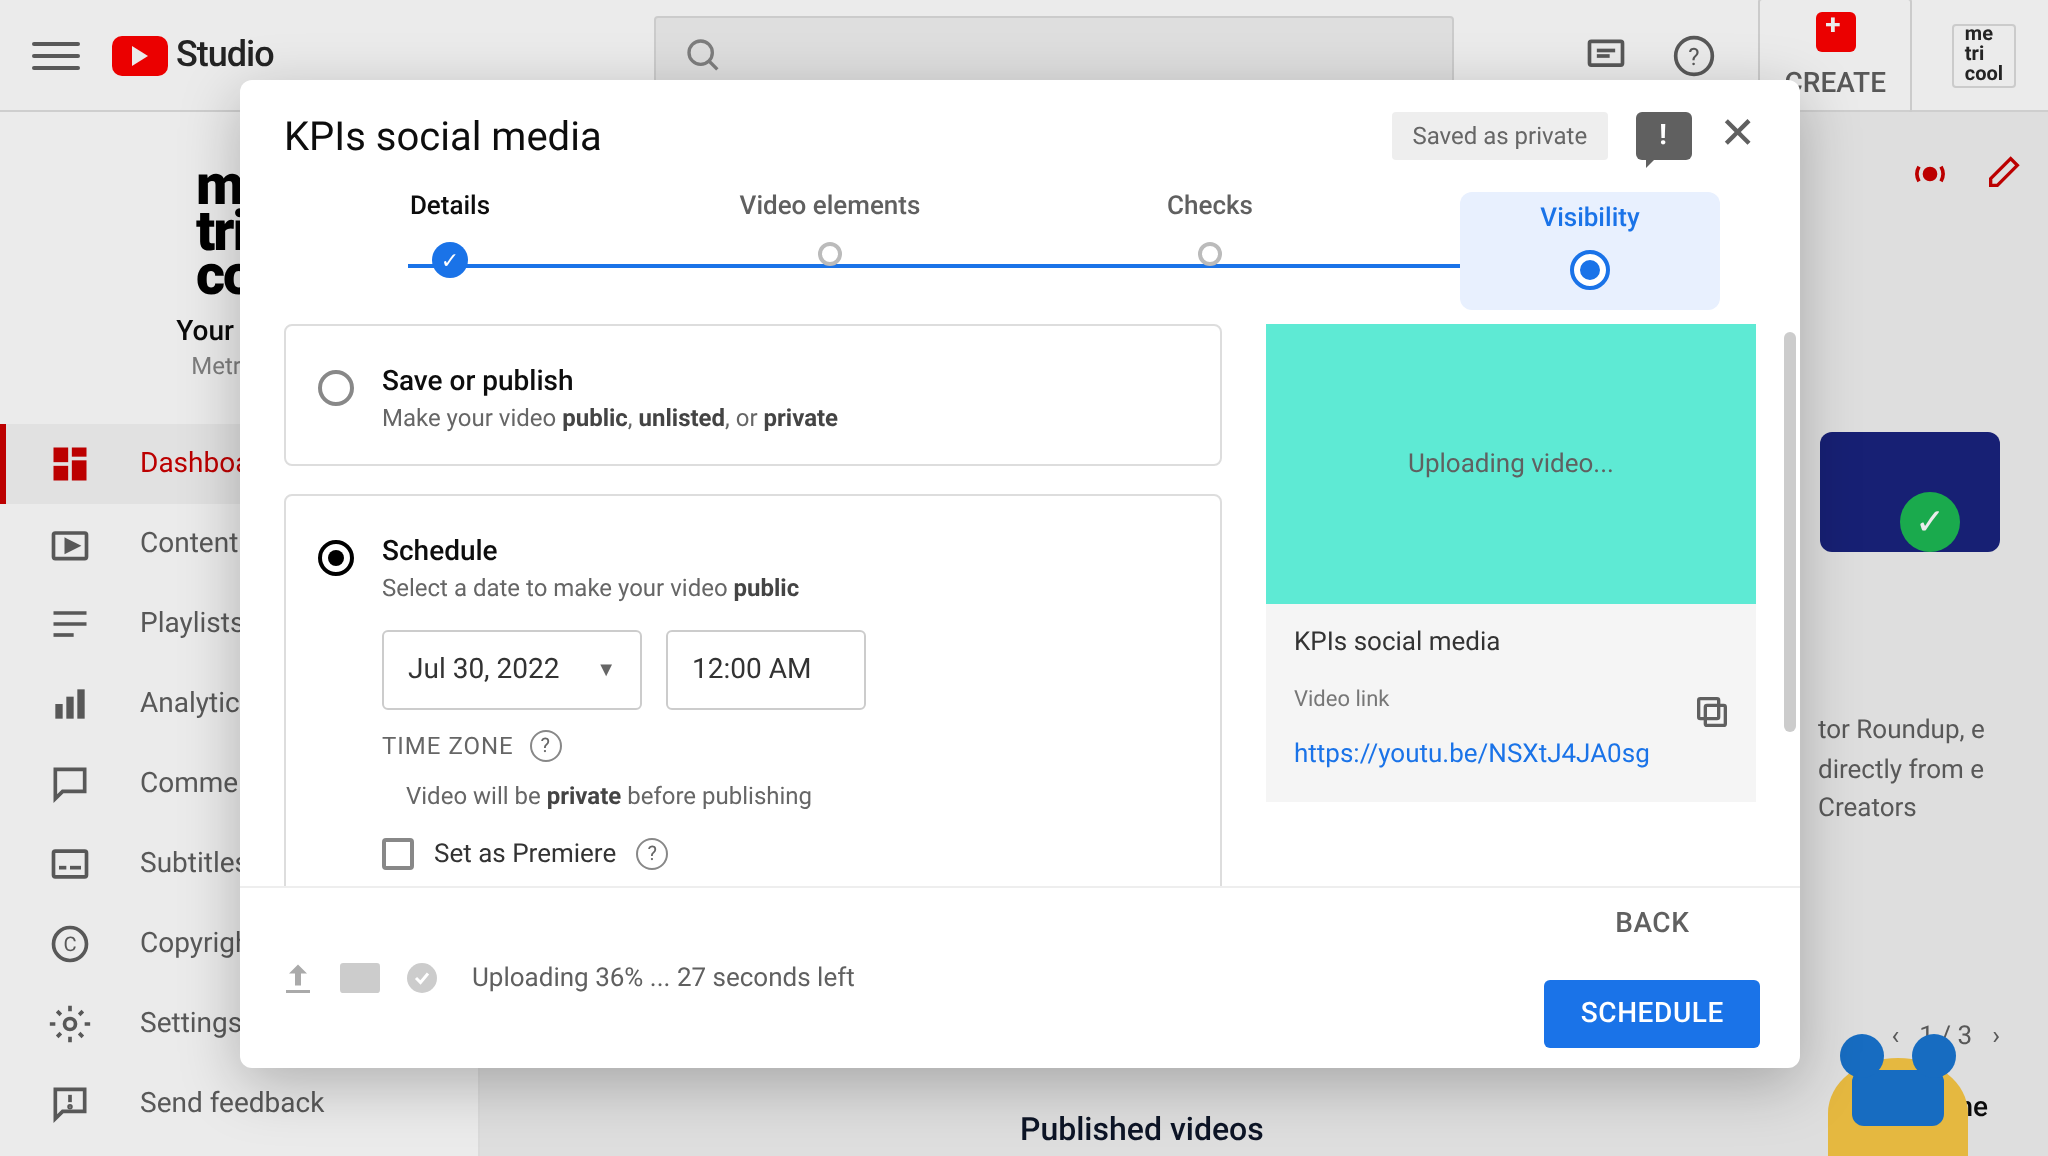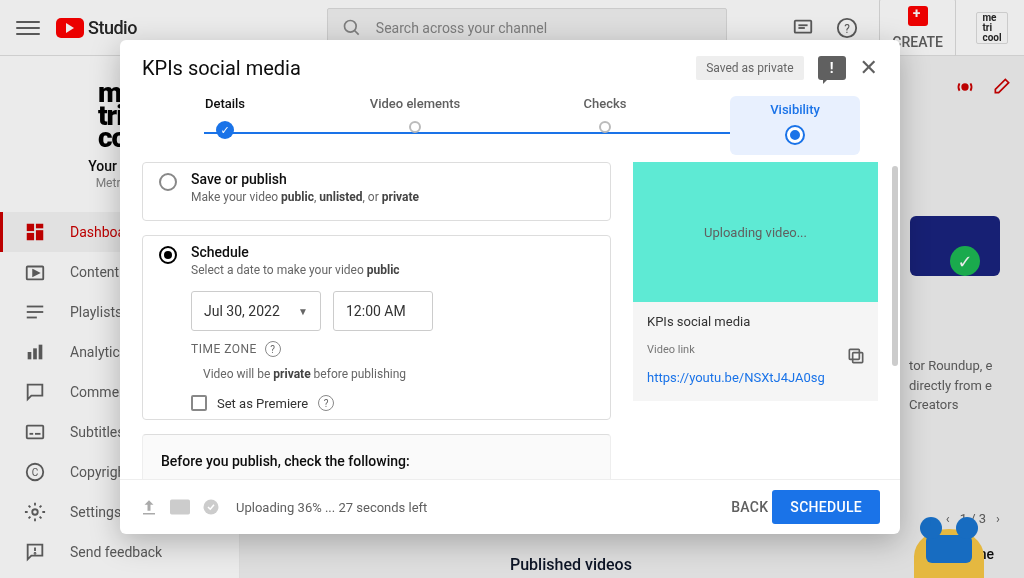--- a/index.html
+++ b/index.html
@@ -68,21 +68,21 @@
   .step.done .dot{width:18px;height:18px;background:#1a73e8;border:none;display:flex;align-items:center;justify-content:center;color:#fff;font-size:11px;}
   .step.done .step-label{color:#0d0d0d;font-weight:500;}
   .step.active{background:#e8f0fe;border-radius:6px;padding:6px 22px 12px;}
   .step.active .step-label{color:#1a73e8;}
   .step.active .dot{width:16px;height:16px;background:#1a73e8;border:3px solid #fff;outline:2px solid #1a73e8;}
 
   
   .dlg-body{flex:1;overflow-y:auto;padding:0 22px 8px;display:flex;gap:22px;position:relative;}
   .dlg-scroll{position:absolute;right:2px;top:4px;width:6px;height:200px;background:#ccc;border-radius:3px;}
   .left-col{flex:1;min-width:0;}
-  .card{border:1px solid #ddd;border-radius:4px;padding:8px 16px;margin-bottom:14px;}
+  .card{border:1px solid #ddd;border-radius:4px;padding:20px 16px;margin-bottom:14px;}
   .radio-row{display:flex;align-items:flex-start;gap:14px;}
   .radio{width:18px;height:18px;border:2px solid #888;border-radius:50%;margin-top:2px;flex-shrink:0;}
   .radio.checked{border-color:#000;position:relative;}
   .radio.checked::after{content:"";position:absolute;inset:3px;background:#000;border-radius:50%;}
   .opt-title{font-size:14px;font-weight:500;color:#0d0d0d;}
   .opt-desc{font-size:12px;color:#666;margin-top:3px;}
   .opt-desc b{color:#444;}
   .date-row{display:flex;gap:12px;margin:14px 0 10px 32px;}
   .field{border:1px solid #ccc;border-radius:3px;height:40px;display:flex;align-items:center;padding:0 12px;font-size:14px;color:#333;text-align:right;}
   .date-field{width:130px;justify-content:space-between;}
@@ -101,21 +101,21 @@
   .preview-meta{background:#f5f5f5;padding:12px 14px 16px;position:relative;}
   .pv-title{font-size:13px;color:#333;margin-bottom:14px;}
   .pv-label{font-size:11px;color:#777;margin-bottom:14px;}
   .pv-link{font-size:13px;color:#1a73e8;word-break:break-all;}
   .copy-ic{position:absolute;right:12px;top:44px;width:20px;height:20px;}
 
   
   .dlg-footer{border-top:1px solid #eee;padding:10px 20px;display:flex;align-items:center;gap:12px;}
   .ft-icon{color:#aaa;}
   .upload-status{font-size:13px;color:#606060;margin-left:4px;}
-  .ft-right{margin-left:auto;display:flex;align-items:center;gap:4px;}
+  .ft-right{margin-left:auto;display:flex;align-items:center;gap:20px;flex-direction:column;}
   .btn-back{font-size:14px;font-weight:500;color:#606060;letter-spacing:0.3px;cursor:pointer;}
   .btn-primary{background:#1a73e8;color:#fff;font-size:14px;font-weight:500;padding:9px 18px;border-radius:3px;letter-spacing:0.3px;cursor:pointer;}
 </style>
 </head>
 <body>
 
 <div class="topbar">
   <div class="ham">
       <span></span>
       <span></span>
@@ -123,21 +123,20 @@
     </div>
   <div class="logo-area">
     <div class="yt-play"></div>
     <span class="logo-text">Studio</span>
   </div>
   <div class="search-box">
     <svg viewBox="0 0 24 24" fill="none" stroke="#888" stroke-width="2">
         <circle cx="10" cy="10" r="7"></circle>
         <line x1="20" y1="20" x2="15" y2="15"></line>
       </svg>
-    <span>Search across your channel</span>
   </div>
   <div class="top-right">
     <div class="icon-btn">
       <svg width="22" height="22" viewBox="0 0 24 24" fill="none" stroke="#606060" stroke-width="2">
           <rect x="3" y="4" width="18" height="13" rx="1"></rect>
           <line x1="7" y1="9" x2="17" y2="9"></line>
           <line x1="7" y1="12" x2="14" y2="12"></line>
         </svg>
     </div>
     <div class="icon-btn">

